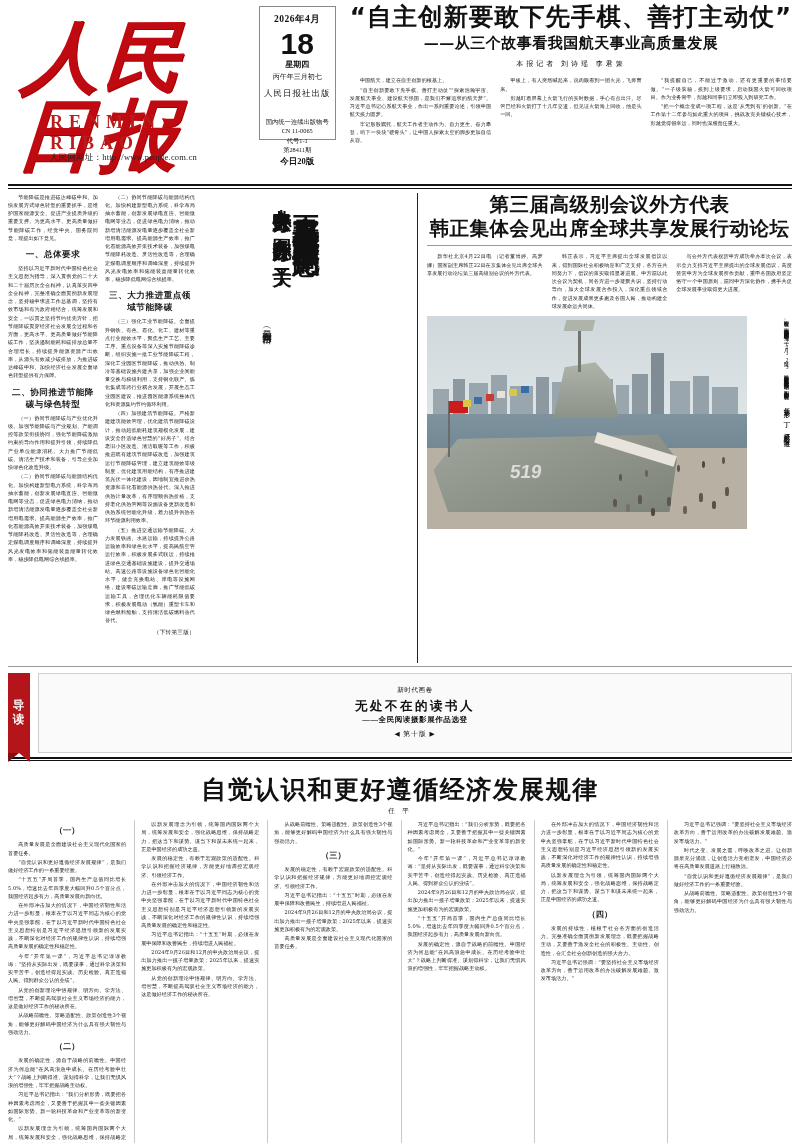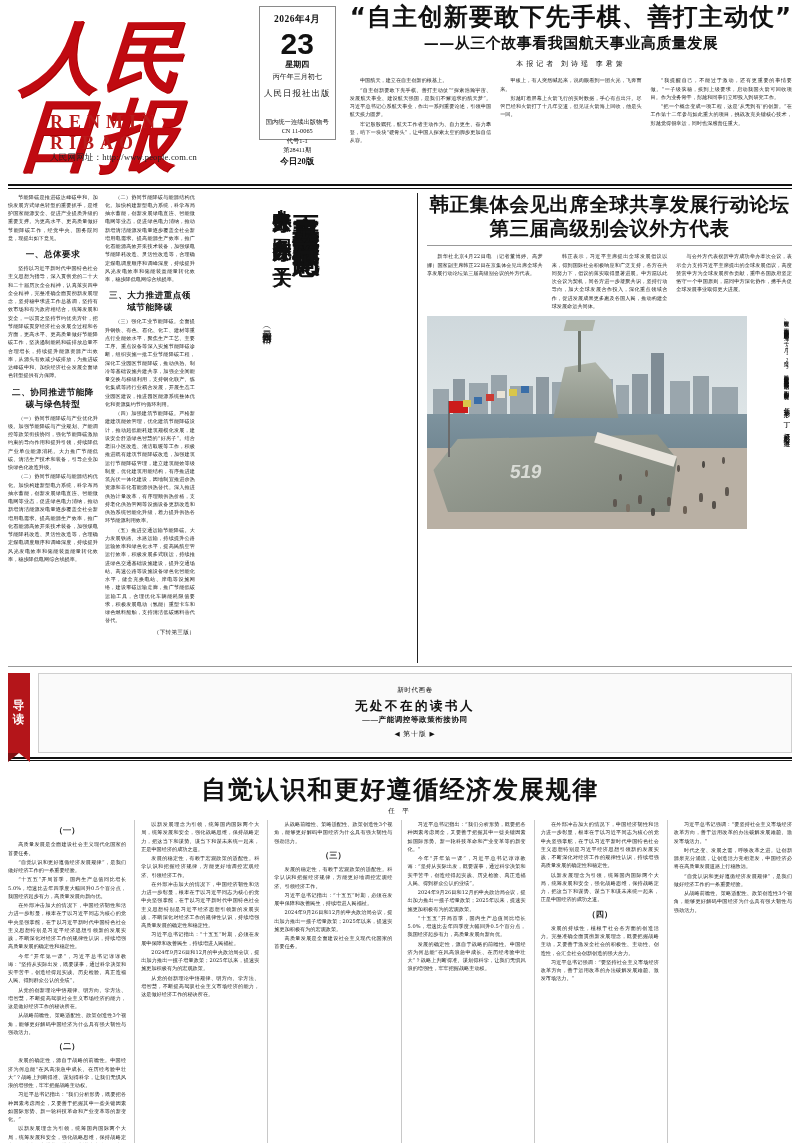--- a/index.html
+++ b/index.html
@@ -221,21 +221,21 @@
   <div class="masthead">
 
     <div class="logo-zone">
       <div class="logo-chars">人民日报</div>
       <div class="logo-pinyin">RENMIN RIBAO</div>
       <div class="logo-url">人民网网址：http://www.people.com.cn</div>
     </div>
 
     <div class="infobox">
       <div class="ib-ym">2026年4月</div>
-      <div class="ib-day">23</div>
+      <div class="ib-day">18</div>
       <div class="ib-wd">星期四</div>
       <div class="ib-lunar">丙午年三月初七</div>
       <div class="ib-pub">人民日报社出版</div>
       <div class="ib-sm">国内统一连续出版物号</div>
       <div class="ib-sm">CN 11-0065</div>
       <div class="ib-sm">代号1-1</div>
       <div class="ib-sm">第28411期</div>
       <div class="ib-edition">今日20版</div>
     </div>
 
@@ -290,22 +290,22 @@
       <div class="vtitle-wrap">
         <div class="vtitle-main">更高水平更高质量做好节能降碳工作的意见</div>
         <div class="vtitle-kicker">中共中央办公厅 国务院办公厅 关于</div>
         <div class="vtitle-date">（二〇二六年四月十一日）</div>
       </div>
 
     </div>
 
     <div class="right-block">
 
+      <div class="rb-headline l2">第三届高级别会议外方代表</div>
       <div class="rb-headline">韩正集体会见出席全球共享发展行动论坛</div>
-      <div class="rb-headline l2">第三届高级别会议外方代表</div>
 
       <div class="rule-gray"></div>
 
       <div class="rb-cols">
         <div class="c col-text">
           <p>新华社北京4月22日电 （记者董博婷、高梦娜）国家副主席韩正22日在京集体会见出席全球共享发展行动论坛第三届高级别会议的外方代表。</p>
         </div>
         <div class="c col-text">
           <p>韩正表示，习近平主席提出全球发展倡议以来，得到国际社会积极响应和广泛支持，各方在共同努力下，倡议的落实取得显著进展。中方愿以此次会议为契机，同各方进一步凝聚共识，坚持行动导向，加大全球发展合作投入，深化重点领域合作，促进发展成果更多惠及各国人民，推动构建全球发展命运共同体。</p>
         </div>
@@ -387,21 +387,21 @@
     <div class="daodu-tag">
       <span>导</span>
       <span>读</span>
     </div>
     <div class="daodu-items">
 
 
       <div class="dd-item">
         <div class="dd-kicker">新时代画卷</div>
         <div class="dd-title">无处不在的读书人</div>
-        <div class="dd-sub">——产能调控等政策衔接协同</div>
+        <div class="dd-sub">——全民阅读摄影展作品选登</div>
         <div class="dd-page">◀ 第十版 ▶</div>
       </div>
 
     </div>
   </div>
 
   <div class="rule-thick"></div>
   <div class="rule-thin"></div>
 
   <div class="bottom">

